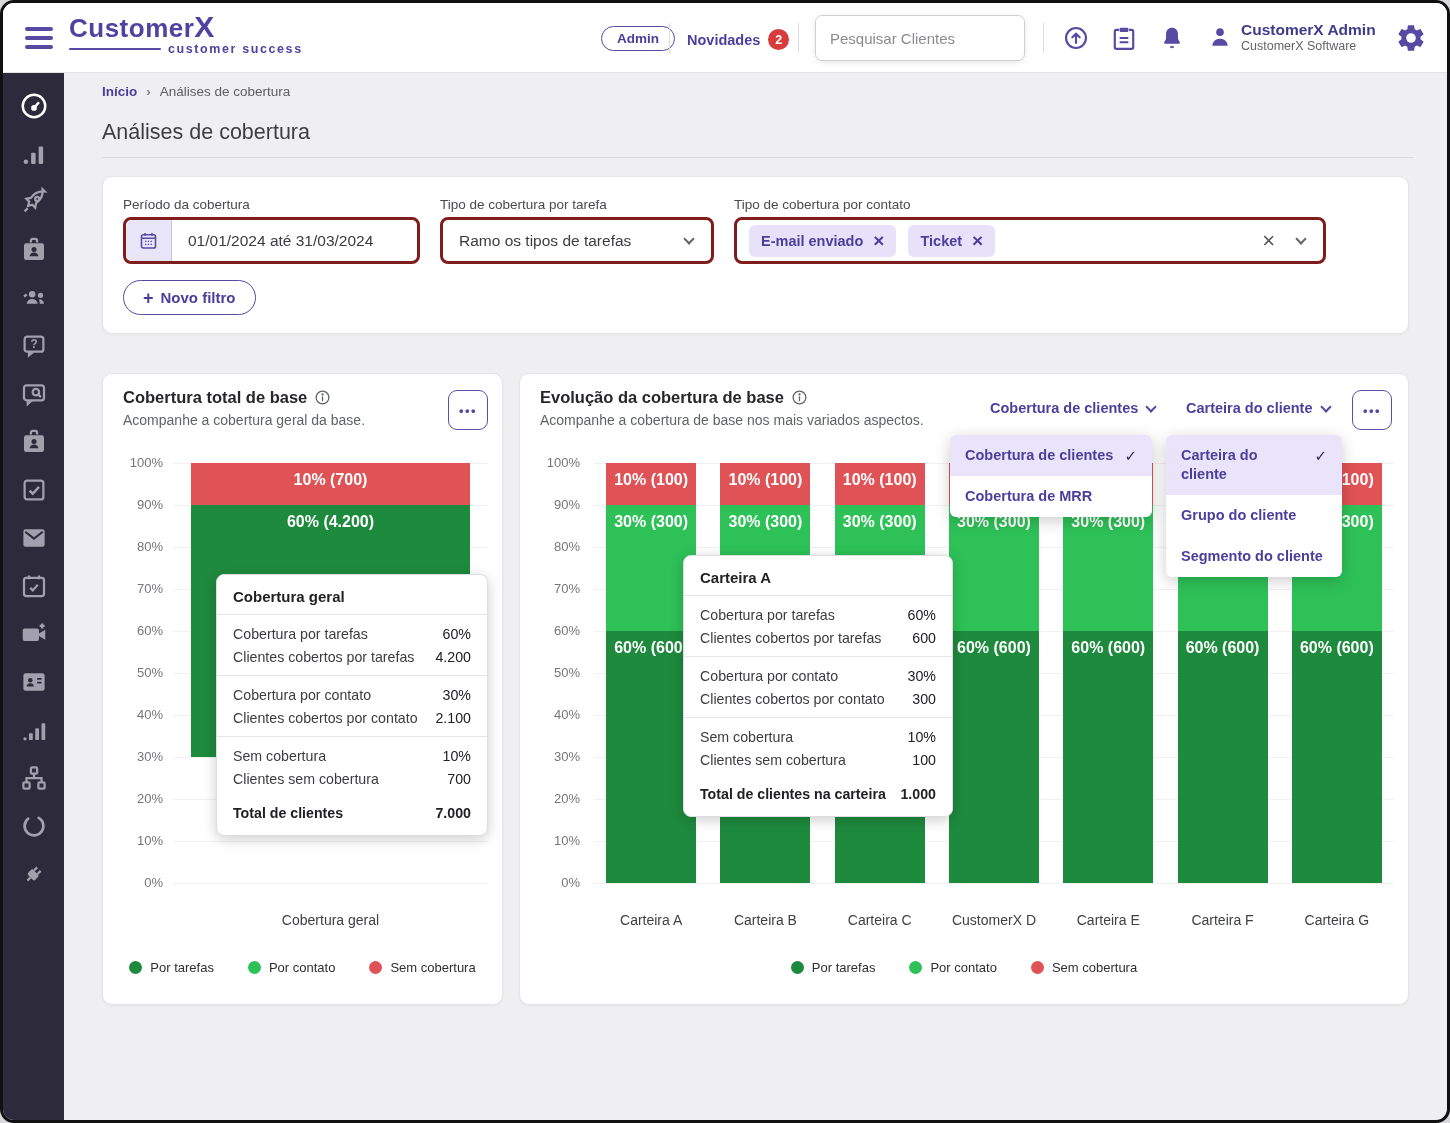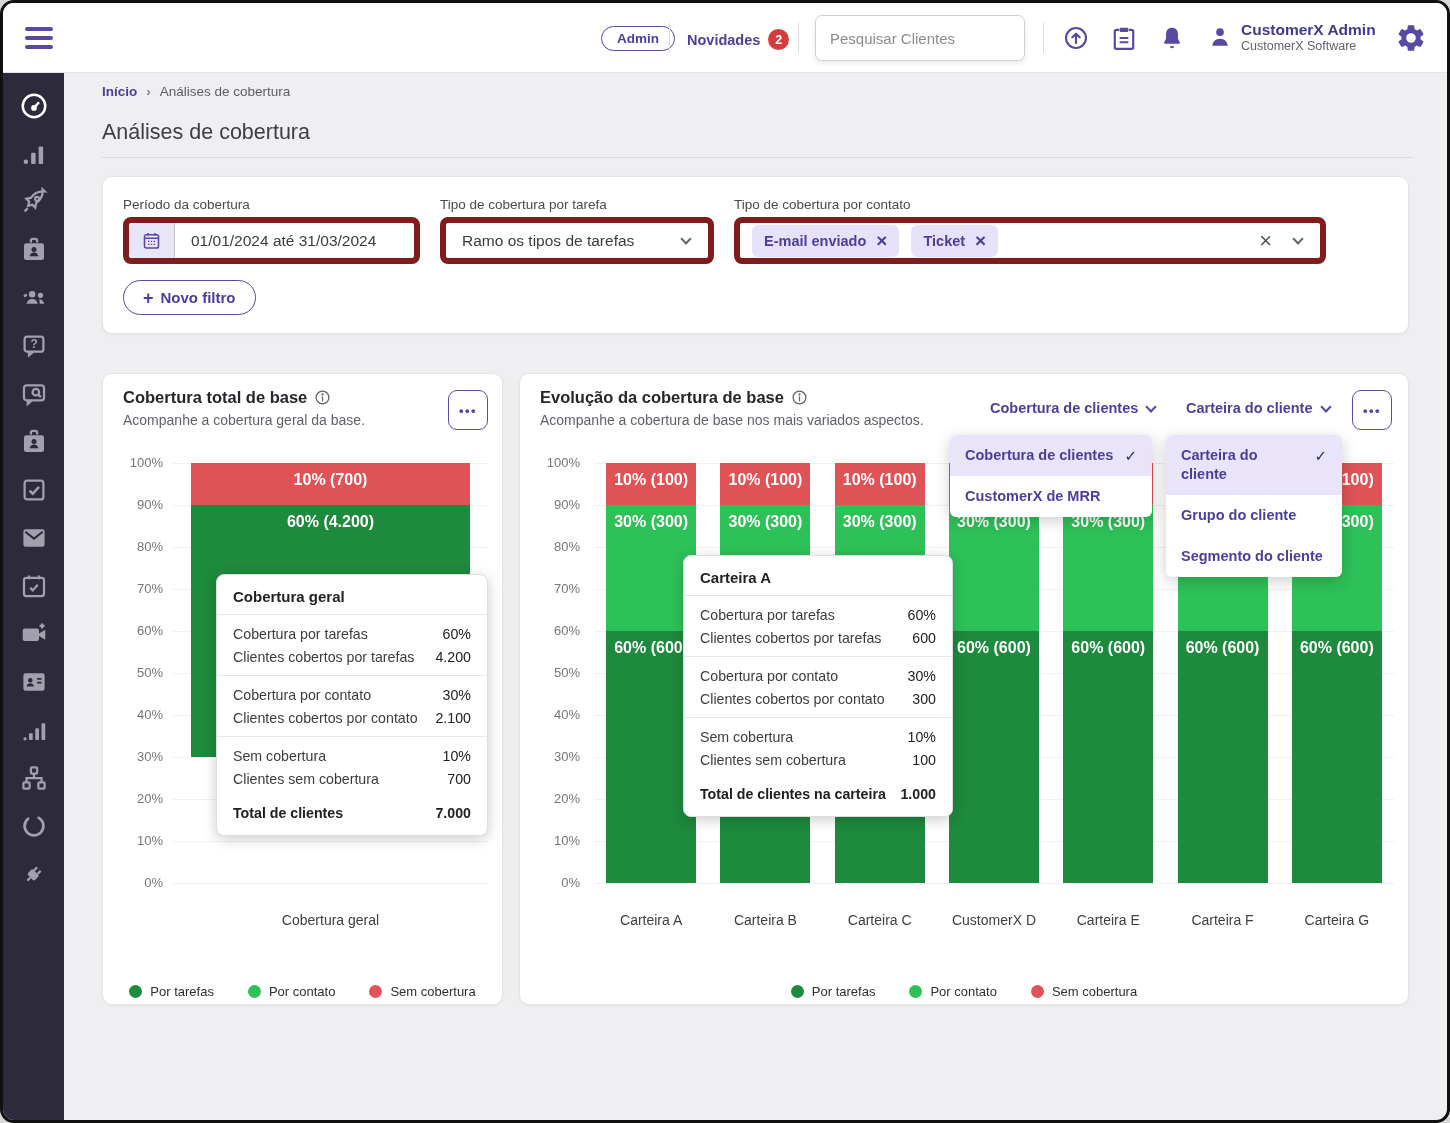--- a/index.html
+++ b/index.html
@@ -52,21 +52,21 @@
   .bc-home { color:#4b3f9e; font-weight:700; cursor:pointer; }
   .bc-sep { color:#80808a; font-weight:700; }
   .bc-cur { color:#5d5d63; }
   .page-title { position:absolute; left:99px; top:117px; font-size:21.5px; color:#3e3e42; }
   .title-divider { position:absolute; left:99px; top:154px; width:1312px; height:1px; background:#dddde0; }
 
   .card { position:absolute; background:#fff; border:1px solid #e5e5e8; border-radius:10px;
           box-shadow:0 1px 3px rgba(0,0,0,.05); }
   #filter-card { left:99px; top:173px; width:1307px; height:158px; }
   .f-label { position:absolute; font-size:13.5px; color:#4a4a4f; }
-  .f-input { position:absolute; height:47px; border:6px solid #7f1d1d; border-radius:8px; background:#fff;
+  .f-input { position:absolute; height:47px; border:3px solid #7f1d1d; border-radius:8px; background:#fff;
              display:flex; align-items:center; font-size:15.5px; color:#3c3c40; }
   .date-ic { width:46px; height:100%; background:#e9e5f8; border-right:1px solid #c7c7cc;
              border-radius:7px 0 0 7px; display:flex; align-items:center; justify-content:center; color:#564aa3; }
   .date-ic svg { width:21px; height:21px; }
   .date-txt { padding:0 16px; }
   .chev { width:8px; height:8px; border-right:2px solid #666; border-bottom:2px solid #666;
           transform:rotate(45deg); display:inline-block; }
   .sel-txt { padding-left:16px; flex:1; }
   .sel-chev { margin-right:18px; margin-top:-4px; }
   .chips { display:flex; gap:12px; padding-left:12px; flex:1; }
@@ -106,21 +106,21 @@
   .slot { flex:1; display:flex; justify-content:center; align-items:flex-end; height:100%; }
   .bar { display:flex; flex-direction:column; height:100%; cursor:pointer; }
   .seg { position:relative; width:100%; }
   .seg-label { position:absolute; top:8px; left:0; right:0; text-align:center; color:#fff;
                font-size:16px; font-weight:700; white-space:nowrap; }
   .x-labels { position:absolute; top:538px; display:flex; }
   .chart-left .x-labels { left:70px; width:315px; }
   .chart-right .x-labels { left:74px; width:800px; }
   .x-labels span { flex:1; text-align:center; font-size:14px; color:#3f4045; }
   .legend { position:absolute; top:586px; left:0; right:0; display:flex; justify-content:center; gap:34px; }
-  .lg-item { display:flex; align-items:center; gap:8px; font-size:13px; color:#2f2f33; cursor:pointer;margin-top:24px; }
+  .lg-item { display:flex; align-items:center; gap:8px; font-size:13px; color:#2f2f33; cursor:pointer; }
   .lg-dot { width:13px; height:13px; border-radius:50%; }
 
   
   .tt { position:absolute; background:#fff; border:1px solid #dedee2; border-radius:8px; z-index:15;
         box-shadow:0 3px 14px rgba(0,0,0,.20); }
   .tt-title { padding:13px 16px 9px; font-size:15px; font-weight:700; color:#222; }
   .tt-sep { height:1px; background:#e6e6e9; }
   .tt-group { padding:7px 0; }
   .tt-row { display:flex; justify-content:space-between; padding:3.5px 16px; font-size:14.2px; color:#3c3c40; }
   .tt-row .tt-v { color:#212125; }
@@ -139,20 +139,27 @@
 <body>
 
 <div id="app">
 
   <header>
     <div class="burger">
         <span></span>
         <span></span>
         <span></span>
       </div>
+    <div class="logo">
+      <div class="logo-main"><span>Customer</span><span class="logo-x">X</span></div>
+      <div class="logo-sub">
+          <span class="logo-line"></span>
+          <span class="txt">customer success</span>
+        </div>
+    </div>
     <div class="admin-pill">Admin</div>
     <div class="h-div" style="left:666px"></div>
     <div class="news">
       <span class="lbl">Novidades</span>
       <span class="badge">2</span>
     </div>
     <div class="h-div" style="left:795px"></div>
     <input class="search" type="text" placeholder="Pesquisar Clientes" style="">
     <div class="h-div" style="left:1040px"></div>
 
@@ -691,21 +698,21 @@
           <span class="tt-v">1.000</span>
         </div>
     </div>
 
     <div class="menu" id="menu-metric" style="left:430px;top:61px;width:202px">
         <div class="menu-item selected">
           <span>Cobertura de clientes</span>
           <span class="check">✓</span>
         </div>
         <div class="menu-item">
-          <span>CustomerX de MRR</span>
+          <span>Cobertura de MRR</span>
         </div>
       </div>
     <div class="menu" id="menu-dimension" style="left:646px;top:61px;width:176px">
         <div class="menu-item selected">
           <span>Carteira do cliente</span>
           <span class="check">✓</span>
         </div>
         <div class="menu-item">
           <span>Grupo do cliente</span>
         </div>

